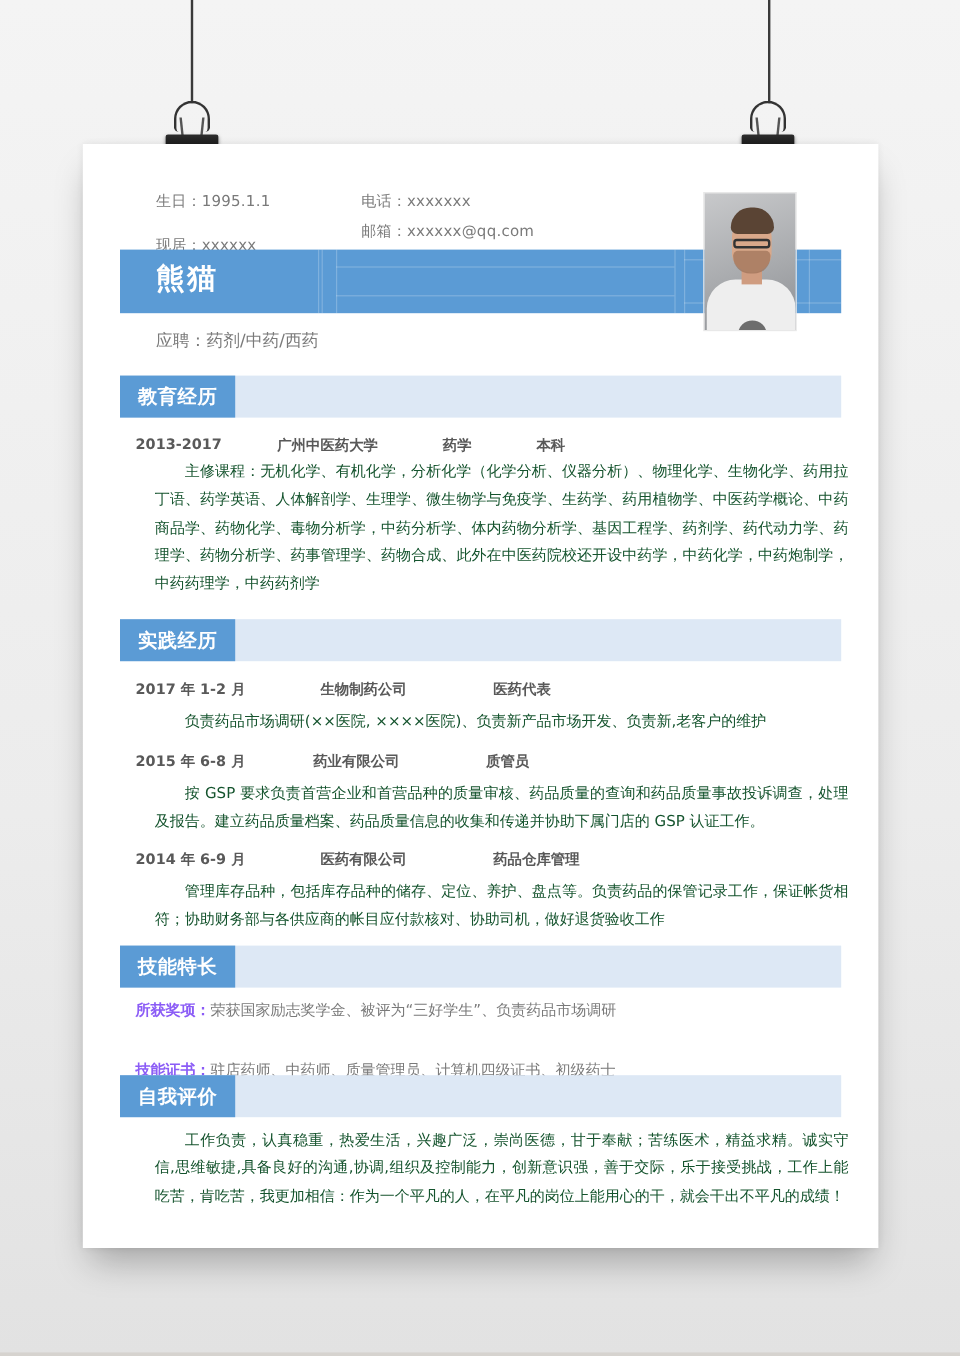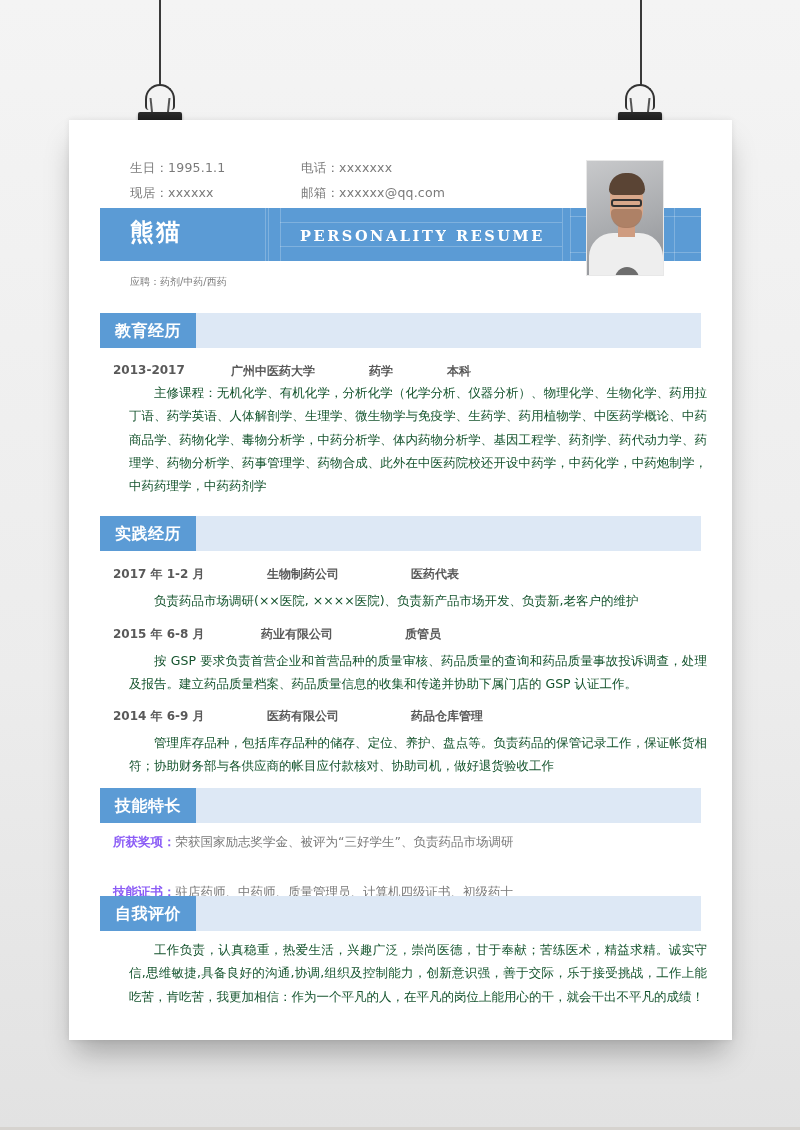--- a/index.html
+++ b/index.html
@@ -59,21 +59,21 @@
     overflow: hidden; border: 1px solid #e8e8e8;
   }
   .photo .hair { position: absolute; left: 22px; top: 12px; width: 36px; height: 22px; background: #5a4434; border-radius: 18px 18px 6px 6px; }
   .photo .face { position: absolute; left: 23px; top: 22px; width: 33px; height: 44px; background: #d9a88a; border-radius: 14px 14px 16px 16px; }
   .photo .beard { position: absolute; left: 24px; top: 48px; width: 31px; height: 19px; background: #9b7057; border-radius: 4px 4px 14px 14px; opacity: 0.7; }
   .photo .glasses { position: absolute; left: 24px; top: 38px; width: 31px; height: 8px; border: 2px solid #333; border-radius: 3px; }
   .photo .neck { position: absolute; left: 31px; top: 64px; width: 17px; height: 12px; background: #cf9c80; }
   .photo .shirt { position: absolute; left: 2px; top: 72px; width: 74px; height: 50px; background: #eeeeee; border-radius: 24px 24px 0 0; }
   .photo .print { position: absolute; left: 28px; top: 106px; width: 24px; height: 12px; background: #6d6d6d; border-radius: 12px 12px 0 0; }
 
-  .apply { position: absolute; left: 61px; top: 155px; font-size: 10px; color: #7a7a7a; }
+  .apply { position: absolute; left: 61px; top: 155px; font-size: 14px; color: #7a7a7a; }
 
   .sec-header { position: absolute; left: 31px; width: 601px; height: 35px; background: #dde8f5; }
   .sec-header .tag {
     position: absolute; left: 0; top: 0; width: 96px; height: 35px; background: #5b9bd5;
     color: #fff; font-size: 16px; font-weight: bold; line-height: 35px; text-align: center; letter-spacing: 0.5px;
   }
 
   .entry-head { position: absolute; left: 44px; font-size: 12px; font-weight: bold; color: #595959; }
   .entry-head span { position: absolute; white-space: nowrap; top: 0; }
 
@@ -106,40 +106,39 @@
 </div>
 
 <div class="paper">
 
   <div class="info" style="left:61px; top:40px;">
     <span>生日：</span><span>1995.1.1</span>
   </div>
   <div class="info" style="left:232px; top:40px;">
     <span>电话：</span><span>xxxxxxx</span>
   </div>
-  <div class="info" style="left:61px; top:65px;text-align:center;">
+  <div class="info" style="left:61px; top:76px;text-align:center;">
     <span>现居：</span><span>xxxxxx</span>
   </div>
   <div class="info" style="left:232px; top:65px;">
     <span>邮箱：</span><span>xxxxxx@qq.com</span>
   </div>
 
   <div class="banner">
     <div class="vline" style="left:165px;"></div>
     <div class="vline" style="left:168px;"></div>
     <div class="vline" style="left:180px;"></div>
     <div class="vline" style="left:462px;"></div>
     <div class="vline" style="left:470px;"></div>
     <div class="vline" style="left:574px;"></div>
     <div class="hline" style="left:180px; width:282px; top:14px;"></div>
     <div class="hline" style="left:180px; width:282px; top:38px;"></div>
     <div class="hline" style="left:470px; width:131px; top:8px;"></div>
     <div class="hline" style="left:470px; width:131px; top:44px;"></div>
     <div class="name">熊猫</div>
-    <div class="subtitle">PERSONALITY RESUME</div>
   </div>
 
   <div class="photo">
     <div class="shirt"></div>
       <div class="neck"></div>
       <div class="face"></div>
       <div class="hair"></div>
     <div class="beard"></div>
       <div class="glasses"></div>
       <div class="print"></div>

